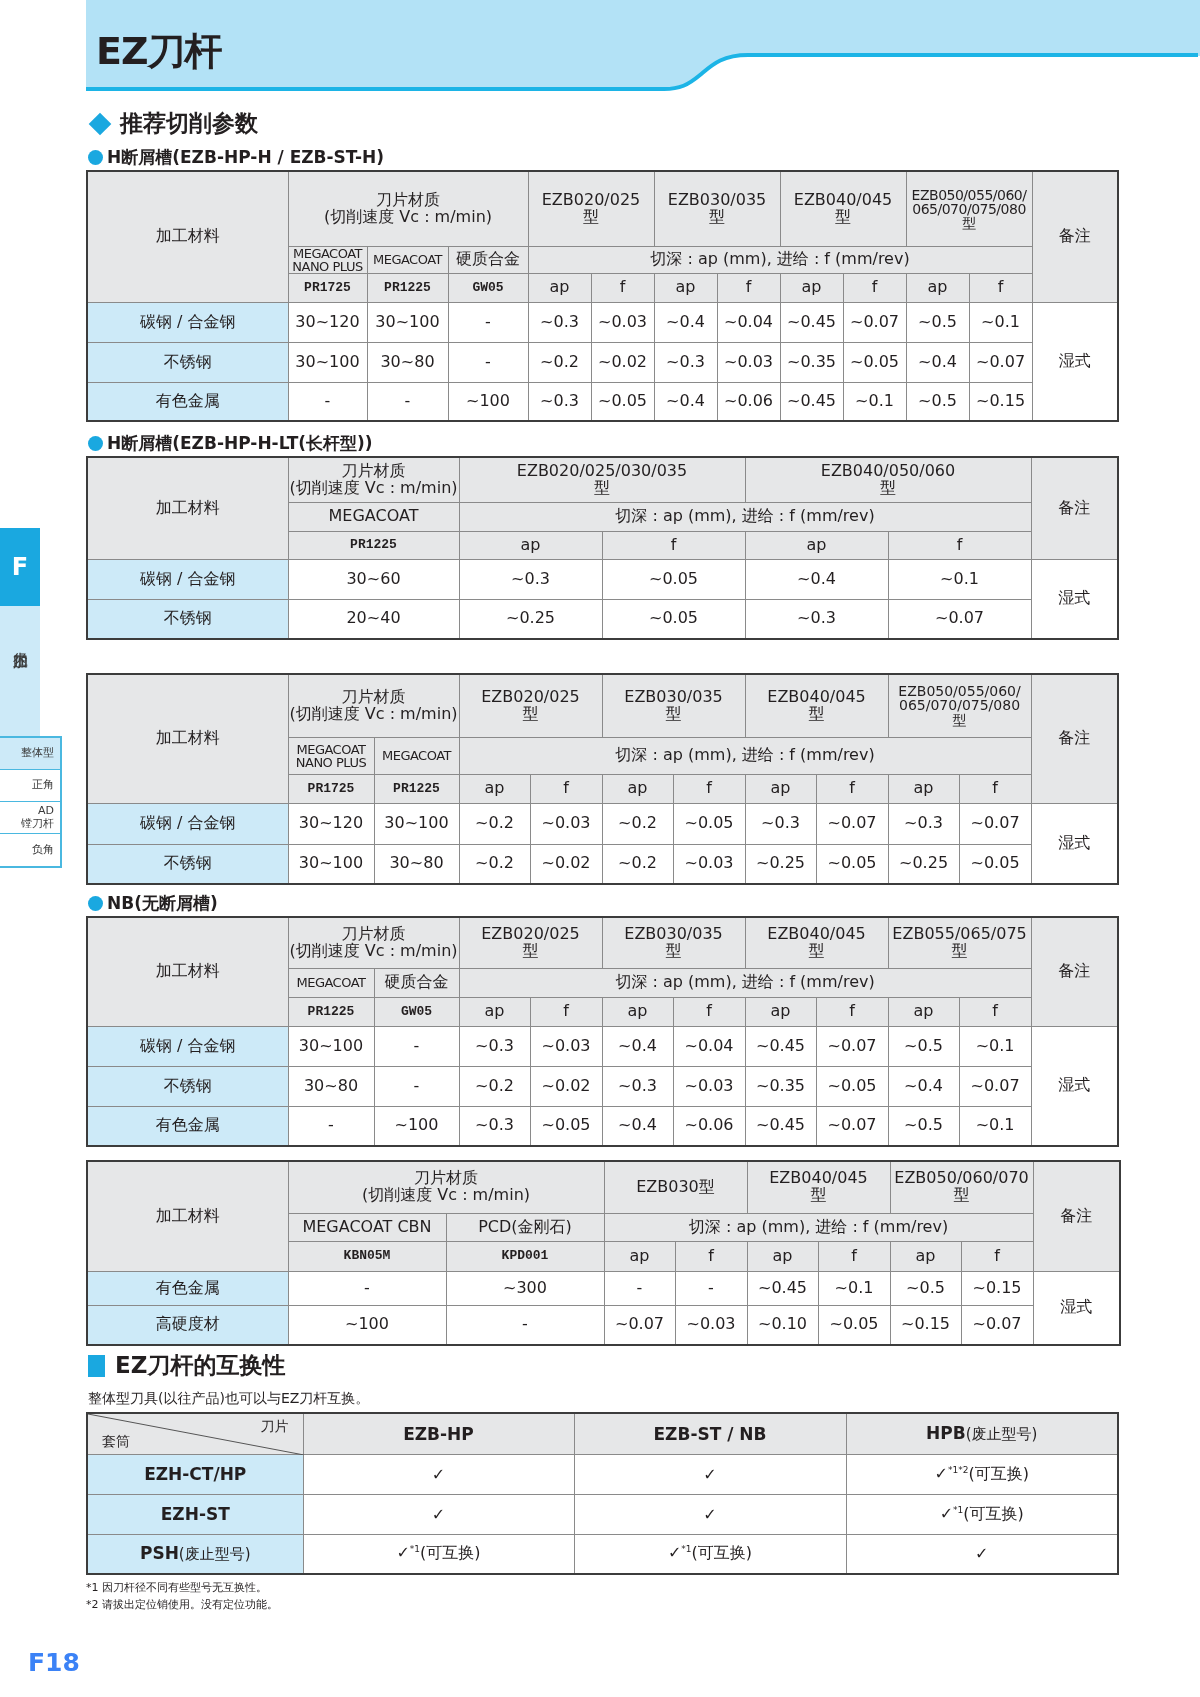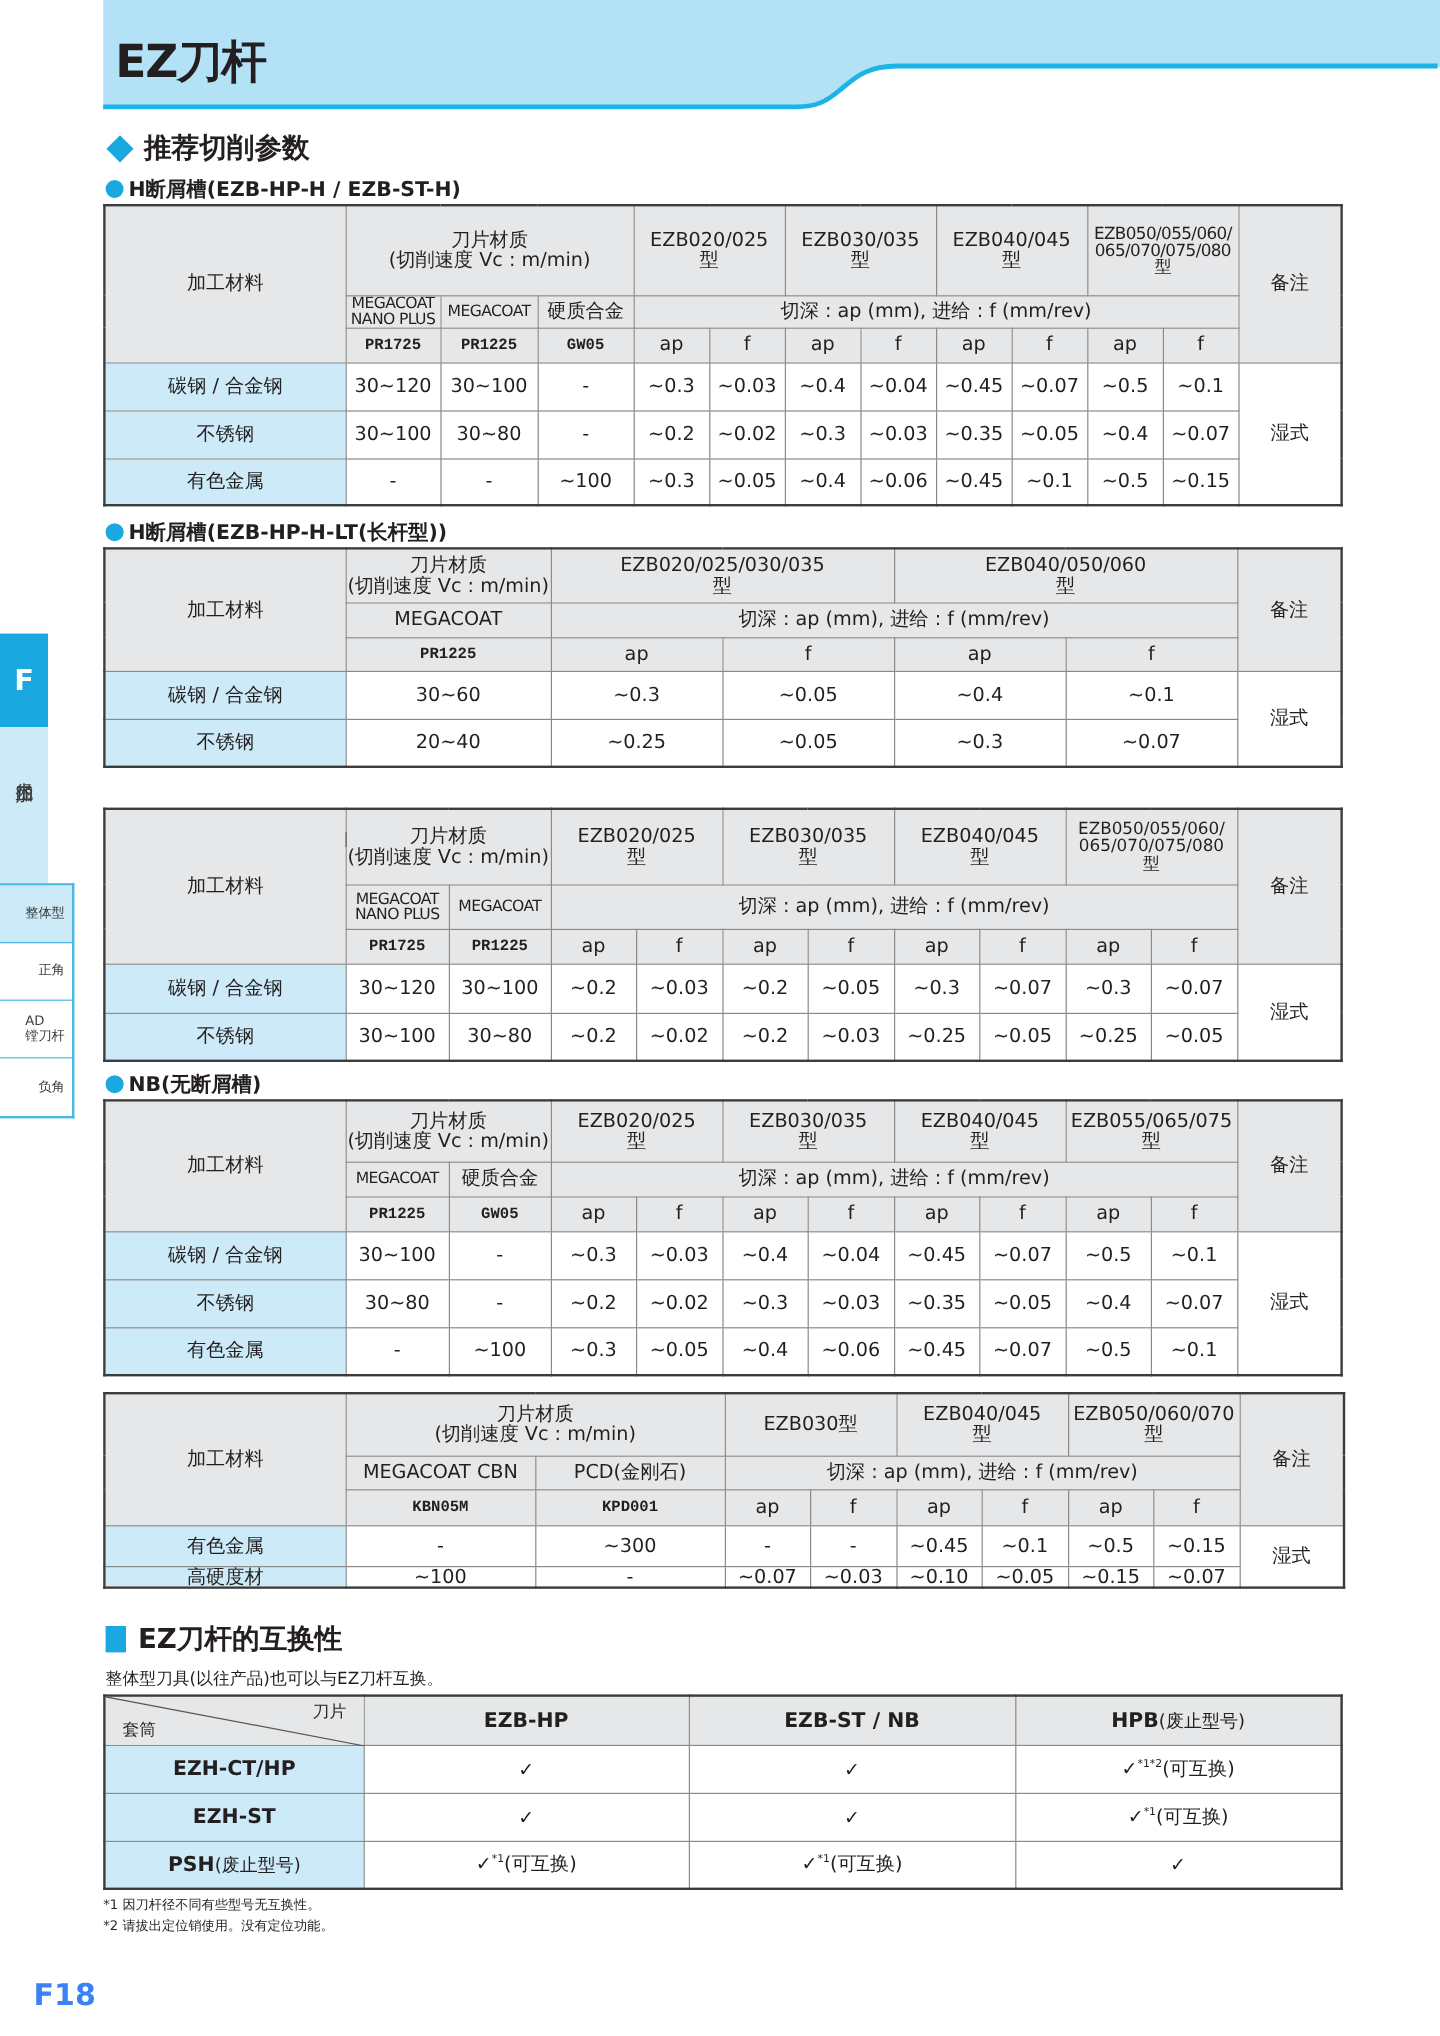--- a/index.html
+++ b/index.html
@@ -21,21 +21,21 @@
   table.spec td.mat { background: #cdeaf8; }
   table.spec td.val { background: #ffffff; }
   table.spec td.bold { font-weight: bold; font-size: 13px; font-family: Liberation Mono, monospace; }
   table.spec td.small { font-size: 13px; line-height: 1.0; letter-spacing: -0.5px; }
   table.spec td.wrap { white-space: normal; }
 
   .sidebar-f { position: absolute; left: 0; top: 528px; width: 40px; height: 78px; background: #1aa8e0; color: #fff; font-weight: bold; font-size: 24px; display: flex; align-items: center; justify-content: center; }
   .sidebar-cat { position: absolute; left: 0; top: 606px; width: 40px; height: 130px; background: #cdeaf8; display: flex; align-items: flex-start; justify-content: center; padding-top: 34px; }
   .sidebar-cat span { writing-mode: vertical-rl; font-size: 15px; color: #3a3a3a; letter-spacing: 1px; }
   .sidebar-nav { position: absolute; left: 0; top: 736px; width: 62px; border: 2px solid #4ab8e0; border-left: none; }
-  .nav-item { height: 48px; border-bottom: 1px solid #4ab8e0; display: flex; align-items: center; justify-content: flex-end; padding-right: 6px; font-size: 11px; color: #3a3a3a; text-align: left; line-height: 1.1; }
+  .nav-item { height: 32px; border-bottom: 1px solid #4ab8e0; display: flex; align-items: center; justify-content: flex-end; padding-right: 6px; font-size: 11px; color: #3a3a3a; text-align: right; line-height: 1.1; }
   .nav-item:last-child { border-bottom: none; }
   .nav-item.active { background: #cdeaf8; }
 
   .intro { position: absolute; left: 88px; top: 1390px; font-size: 14px; color: #231f20; }
   .foot { position: absolute; left: 86px; font-size: 11px; color: #231f20; }
   .page-num { position: absolute; left: 28px; top: 1648px; font-size: 25px; font-weight: bold; color: #3b82f6; }
 
   table.inter { position: absolute; left: 86px; top: 1412px; width: 1031px; border-collapse: collapse; table-layout: fixed; border: 2px solid #3c3c3c; padding-left: 24px; }
   table.inter td { border: 1px solid #8a8a8a; text-align: center; vertical-align: middle; font-size: 16px; padding: 0; }
   table.inter tr { height: 40px; }
@@ -438,21 +438,21 @@
     <td class="val">-</td>
     <td class="val">~300</td>
     <td class="val">-</td>
     <td class="val">-</td>
     <td class="val">~0.45</td>
     <td class="val">~0.1</td>
     <td class="val">~0.5</td>
     <td class="val">~0.15</td>
     <td class="val" rowspan="2">湿式</td>
   </tr>
-  <tr style="height:18px">
+  <tr style="height:40px">
     <td class="mat">高硬度材</td>
     <td class="val">~100</td>
     <td class="val">-</td>
     <td class="val">~0.07</td>
     <td class="val">~0.03</td>
     <td class="val">~0.10</td>
     <td class="val">~0.05</td>
     <td class="val">~0.15</td>
     <td class="val">~0.07</td>
   </tr>

